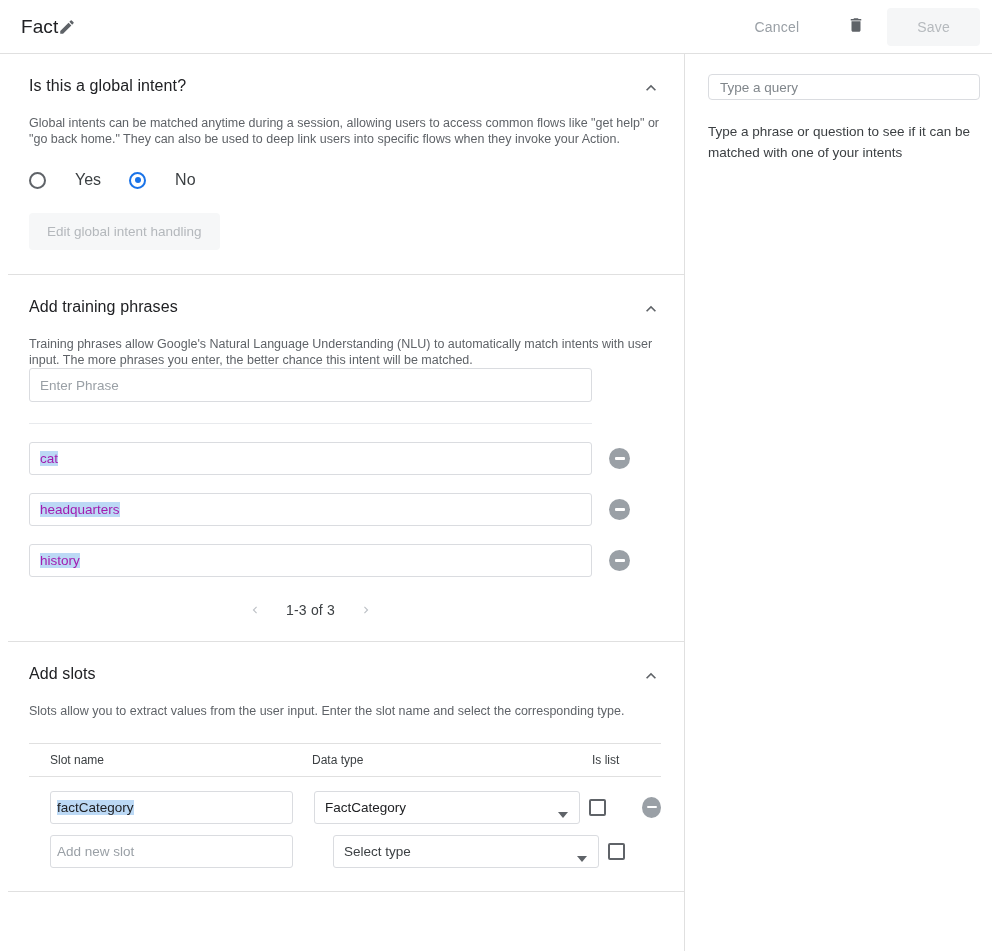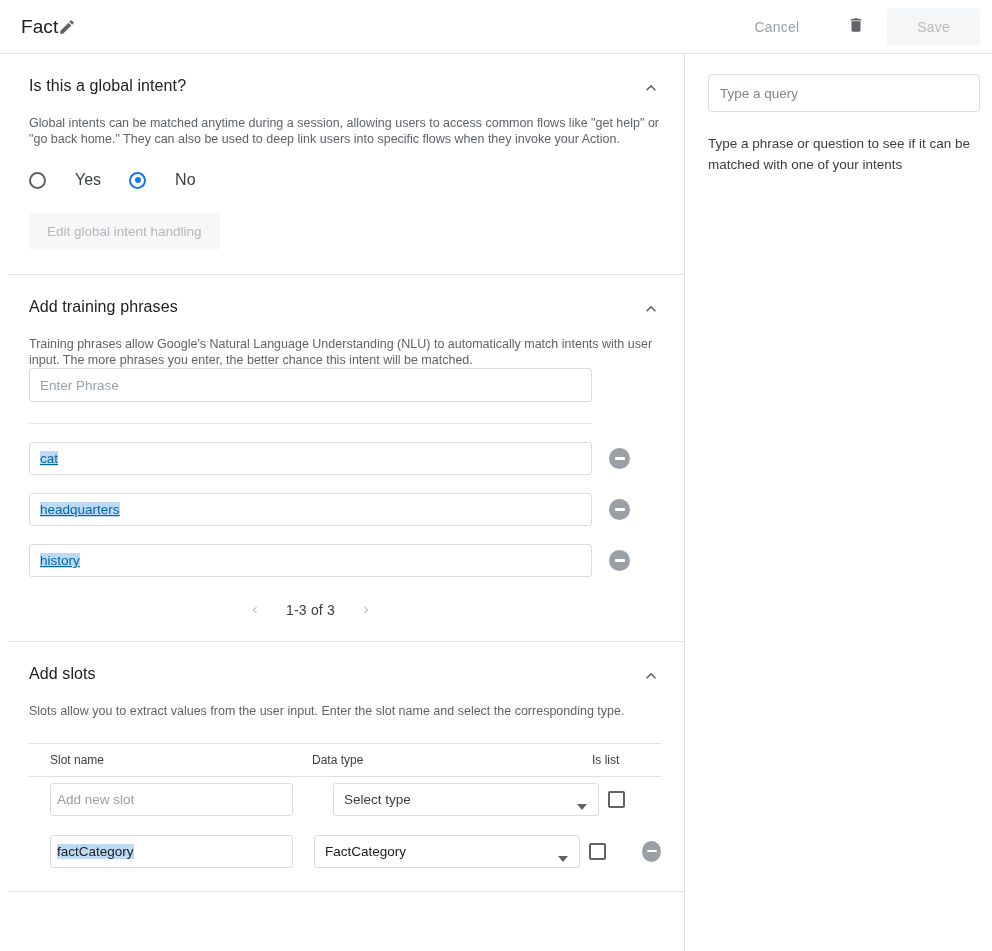--- a/index.html
+++ b/index.html
@@ -92,21 +92,21 @@
   }
   .txt-input::placeholder { color: #9aa0a6; }
   .enter-phrase-wrap { }
   .thin-divider { width: 563px; height:1px; background:#e8eaed; margin-top: 21px; }
 
   .phrase-row { display:flex; align-items:center; margin-top: 18px; }
   .phrase-box {
     width: 563px; height: 33px;
     border: 1px solid #dadce0; border-radius: 3px; background:#fff;
     display:flex; align-items:center; padding: 0 10px;
-    font-size: 13.5px; color:#0369a1;text-decoration:underline;
+    font-size: 13.5px; color:#a21caf;
   }
   .sel { background: #bcd9f5; }
   .remove-btn {
     margin-left: 17px; width: 21px; height: 21px; border-radius:50%;
     background: #9aa0a6; border:none; cursor:pointer;
     display:flex; align-items:center; justify-content:center; padding:0;
   }
   .remove-btn::after { content:''; display:block; width:10px; height:2.4px; background:#fff; border-radius:1px; }
 
   .pager { margin-top: 24px; width: 563px; display:flex; align-items:center; justify-content:center; gap: 20px; }
@@ -143,21 +143,21 @@
     width: 17px; height: 17px; border: 2px solid #5f6368; border-radius: 2px;
     background:#fff; cursor:pointer; display:block;
   }
   .cell-type { width: 280px; padding-left: 21px; }
   .cell-list { width: 68px; display:flex; justify-content:flex-start; padding-left: 16px;}
   .slot-remove { margin-left: 6px; }
   .slots-bottom-line { width: 677px; height:1px; background:#e0e0e0; margin-top: 18px; margin-left: -21px; }
 
   
   .query-input {
-    width: 272px; height: 38px;
+    width: 272px; height: 26px;
     border: 1px solid #dadce0; border-radius: 4px; background:#fff; outline:none;
     font-family:inherit; font-size: 13.5px; color:#202124; padding: 0 11px;
   }
   .query-input::placeholder { color:#80868b; }
   .query-hint {
     margin-top: 21px; width: 272px;
     font-size: 13.5px; line-height: 21px; color: #3c4043;
   }
 </style>
 </head>
@@ -291,20 +291,42 @@
         </div>
         <div class="section-desc">Slots allow you to extract values from the user input. Enter the slot name and select the corresponding type.</div>
 
         <div class="slots-table">
           <div class="slots-head">
             <div class="col-name th">Slot name</div>
             <div class="col-type th">Data type</div>
             <div class="col-list th">Is list</div>
           </div>
 
+          <div class="slot-row" style="margin-top:8px;">
+            <div style="width:283px;">
+              <div class="slot-name-input">
+                <span class="sel">factCategory</span>
+              </div>
+            </div>
+            <div class="cell-type">
+              <div class="select-box">
+                <span>FactCategory</span>
+                <span class="caret">
+                  <svg width="10" height="6" viewBox="0 0 10 6">
+                      <path fill="#5f6368" d="M0 0h10L5 6z"></path>
+                    </svg>
+                </span>
+              </div>
+            </div>
+            <div class="cell-list">
+              <span class="checkbox"></span>
+            </div>
+            <button class="remove-btn slot-remove"></button>
+          </div>
+
           <div class="slot-row">
             <div style="width:283px;">
               <div class="slot-name-input placeholder">
                 <span>Add new slot</span>
               </div>
             </div>
             <div class="cell-type">
               <div class="select-box placeholder">
                 <span>Select type</span>
                 <span class="caret">
@@ -312,42 +334,20 @@
                       <path fill="#5f6368" d="M0 0h10L5 6z"></path>
                     </svg>
                 </span>
               </div>
             </div>
             <div class="cell-list">
               <span class="checkbox"></span>
             </div>
           </div>
 
-          <div class="slot-row" style="margin-top:8px;">
-            <div style="width:283px;">
-              <div class="slot-name-input">
-                <span class="sel">factCategory</span>
-              </div>
-            </div>
-            <div class="cell-type">
-              <div class="select-box">
-                <span>FactCategory</span>
-                <span class="caret">
-                  <svg width="10" height="6" viewBox="0 0 10 6">
-                      <path fill="#5f6368" d="M0 0h10L5 6z"></path>
-                    </svg>
-                </span>
-              </div>
-            </div>
-            <div class="cell-list">
-              <span class="checkbox"></span>
-            </div>
-            <button class="remove-btn slot-remove"></button>
-          </div>
-
           <div class="slots-bottom-line"></div>
         </div>
       </div>
 
     </div>
 
     <div class="right-col">
       <input class="query-input" type="text" placeholder="Type a query" style="">
       <div class="query-hint">Type a phrase or question to see if it can be matched with one of your intents</div>
     </div>

